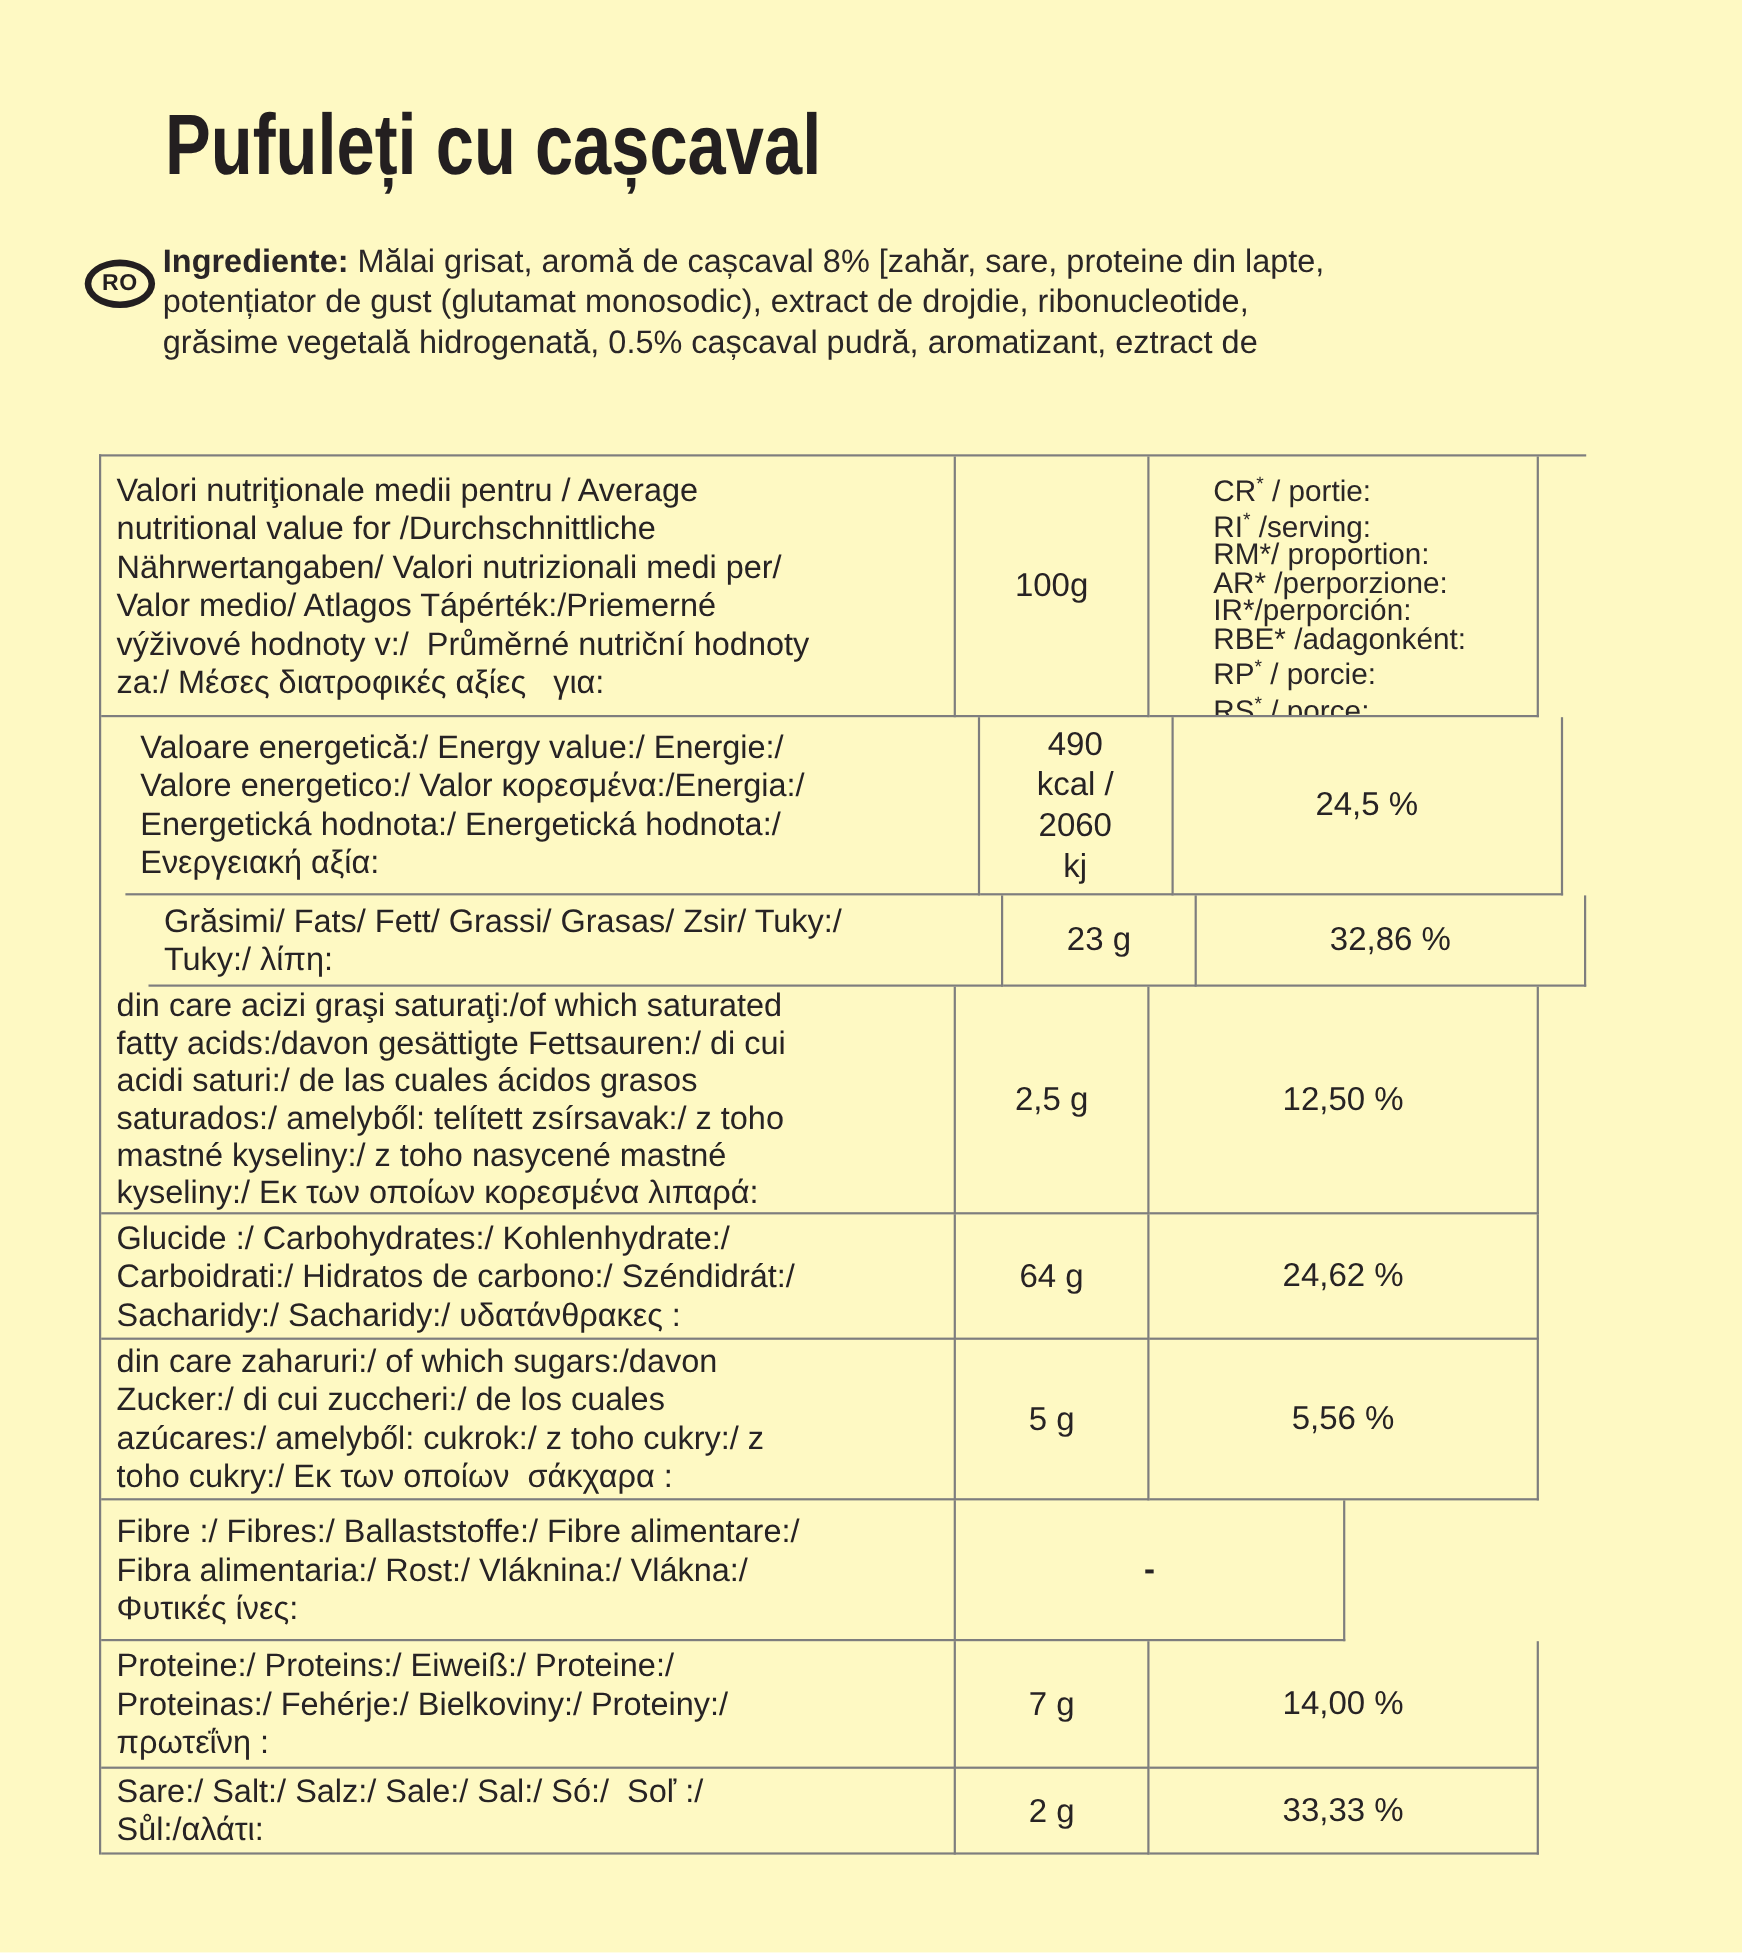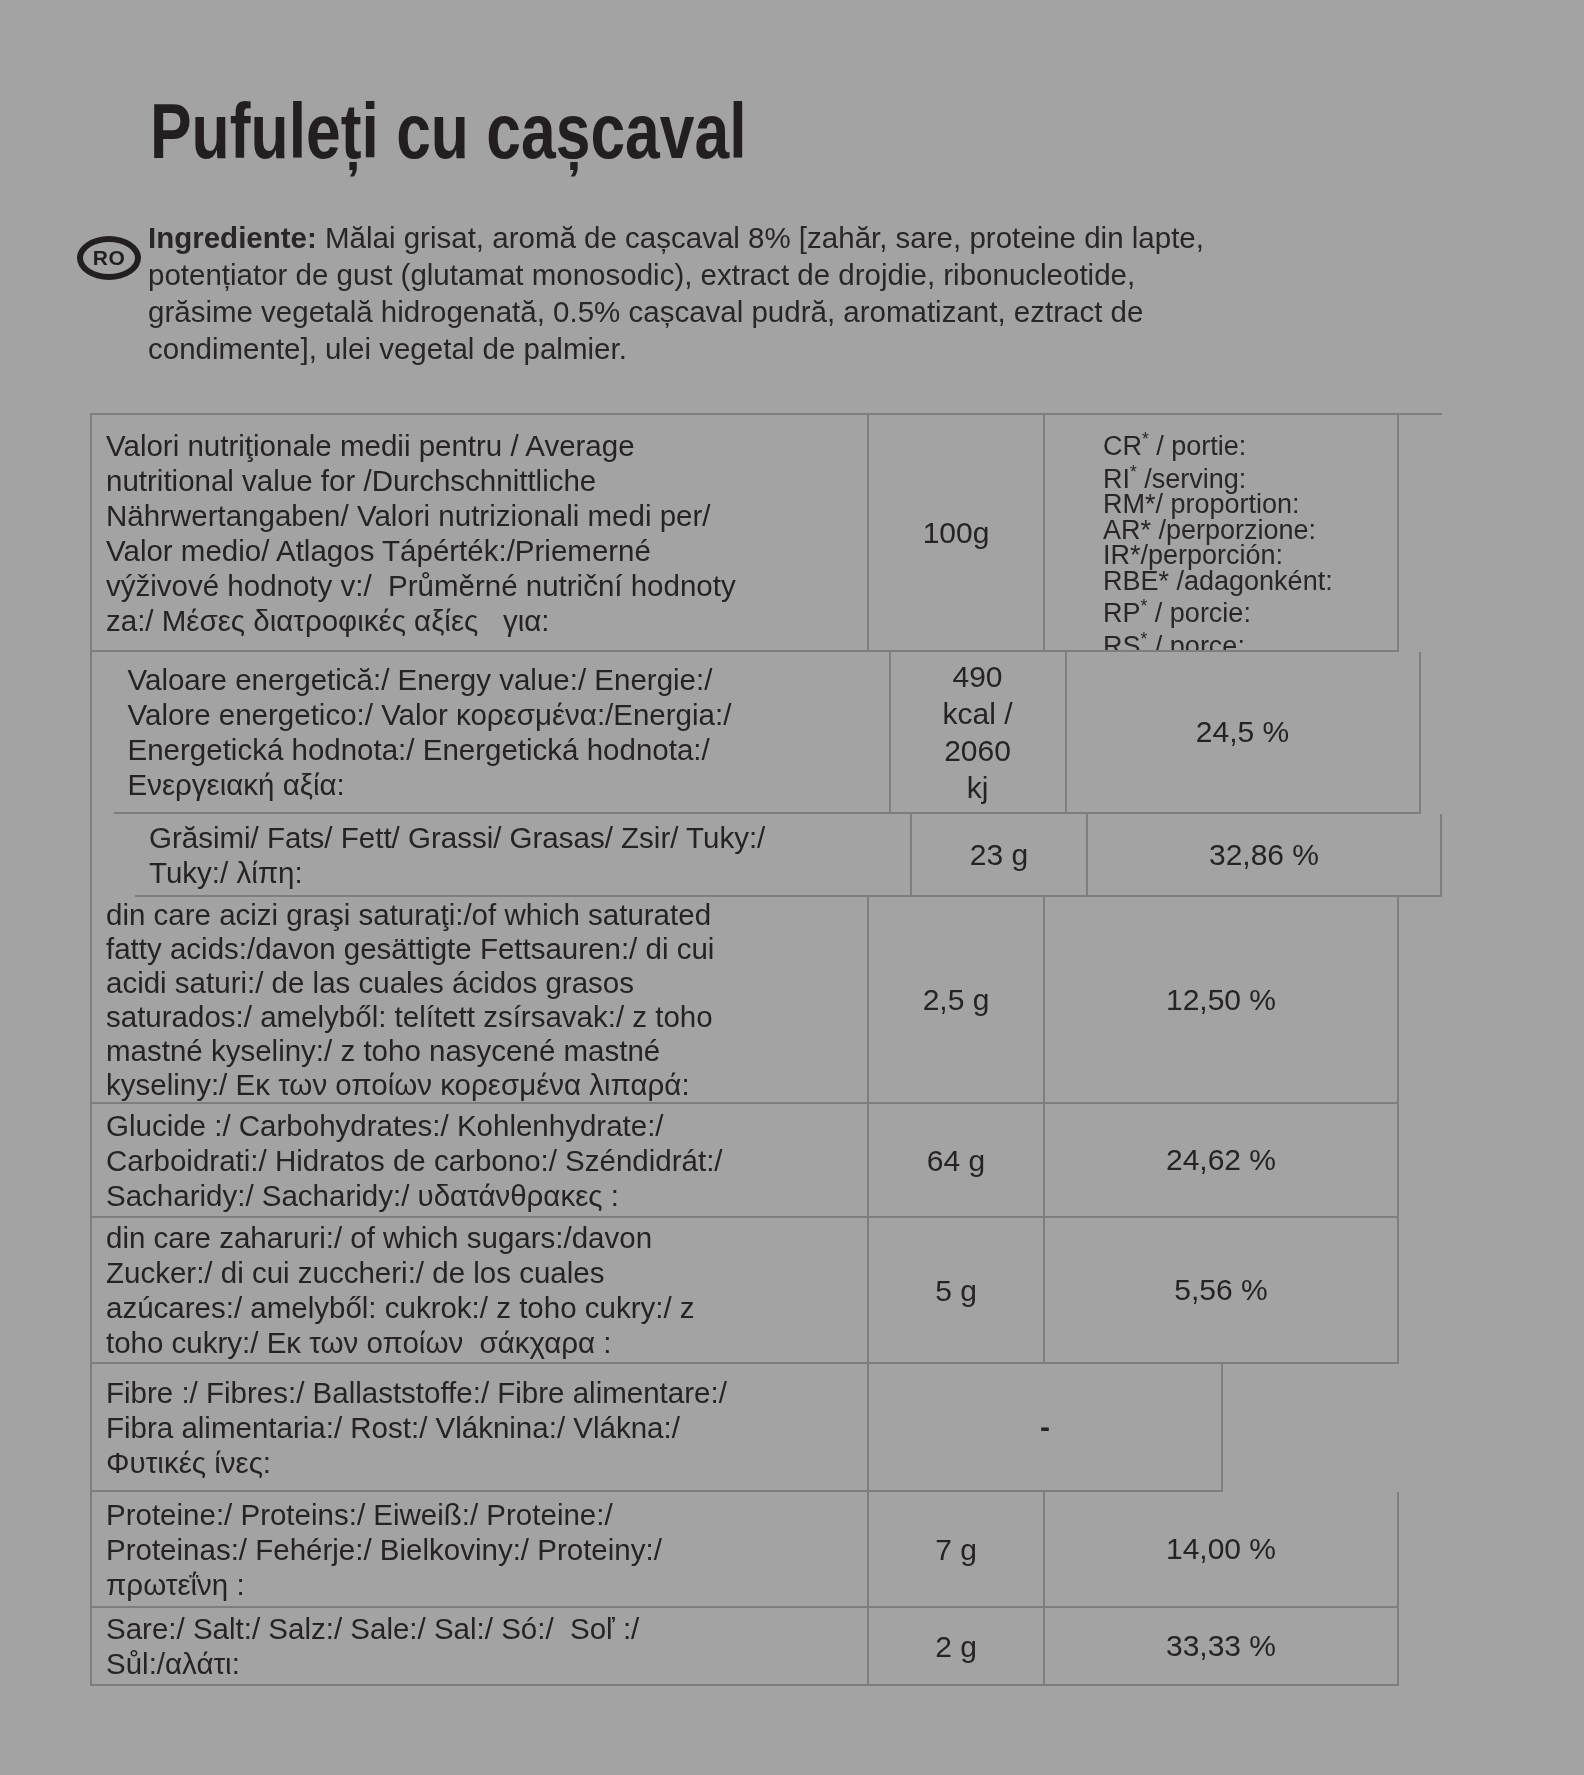--- a/index.html
+++ b/index.html
@@ -1,19 +1,19 @@
 <!DOCTYPE html>
 <html><head>
 <meta charset="utf-8">
 <style>
   html,body { margin:0; padding:0; background:#ffffff; }
   .page {
     position:relative;
     width:1584px; height:1775px;
-    background:#a3a3a3;
+    background:#fef9c3;
     font-family:"Liberation Sans", sans-serif;
     color:#272324;
     overflow:hidden;
   }
   .title {
     position:absolute; left:150px; top:86px;
     font-size:78px; font-weight:bold; color:#231f20;
     white-space:nowrap; letter-spacing:0px;
     transform:scaleX(0.80); transform-origin:0 0;
   }
@@ -73,21 +73,20 @@
 
   <div class="ro-badge">
     <span>RO</span>
   </div>
 
   <div class="ingredients">
     <div class="iline"><b>Ingrediente:</b><span> Mălai grisat, aromă de cașcaval 8% [zahăr, sare, proteine din lapte,</span></div>
     <div>
         <div class="iline">potențiator de gust (glutamat monosodic), extract de drojdie, ribonucleotide,</div>
         <div class="iline">grăsime vegetală hidrogenată, 0.5% cașcaval pudră, aromatizant, eztract de</div>
-        <div class="iline">condimente], ulei vegetal de palmier.</div>
       </div>
   </div>
 
   <div class="ntable">
 
     <div class="trow rh0">
       <div class="cell c-label">
           <div class="line">Valori nutriţionale medii pentru / Average</div>
           <div class="line">nutritional value for /Durchschnittliche</div>
           <div class="line">Nährwertangaben/ Valori nutrizionali medi per/</div>

